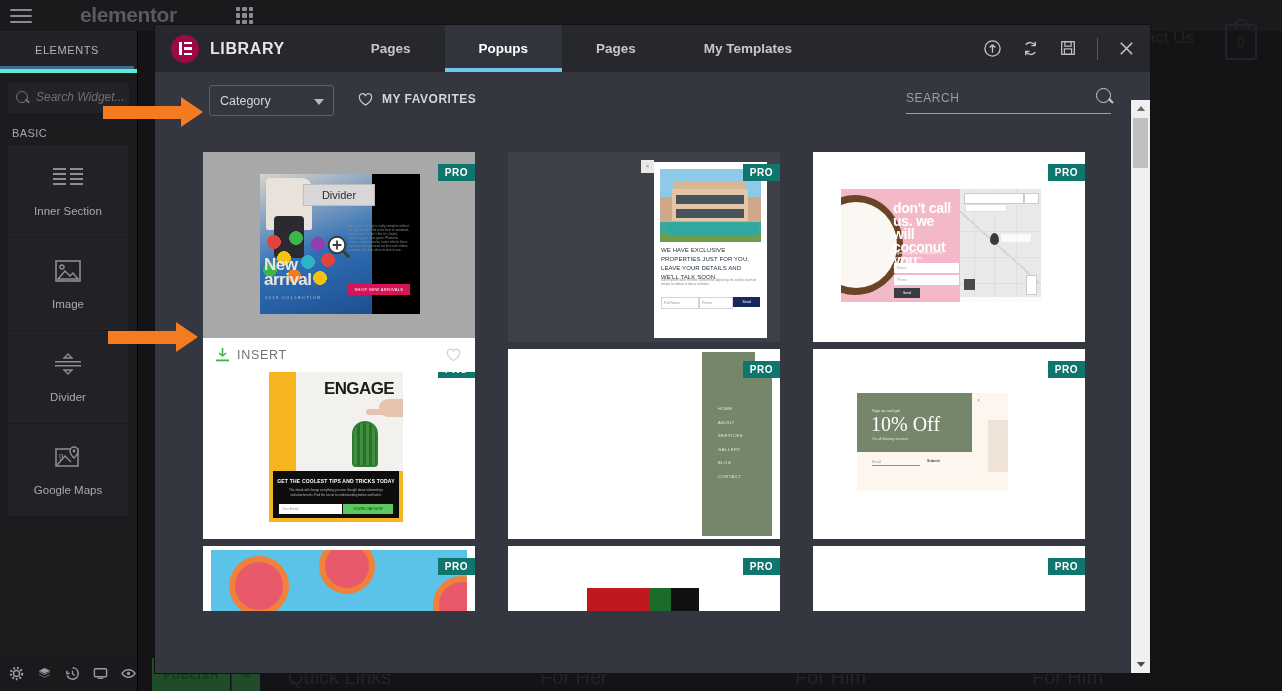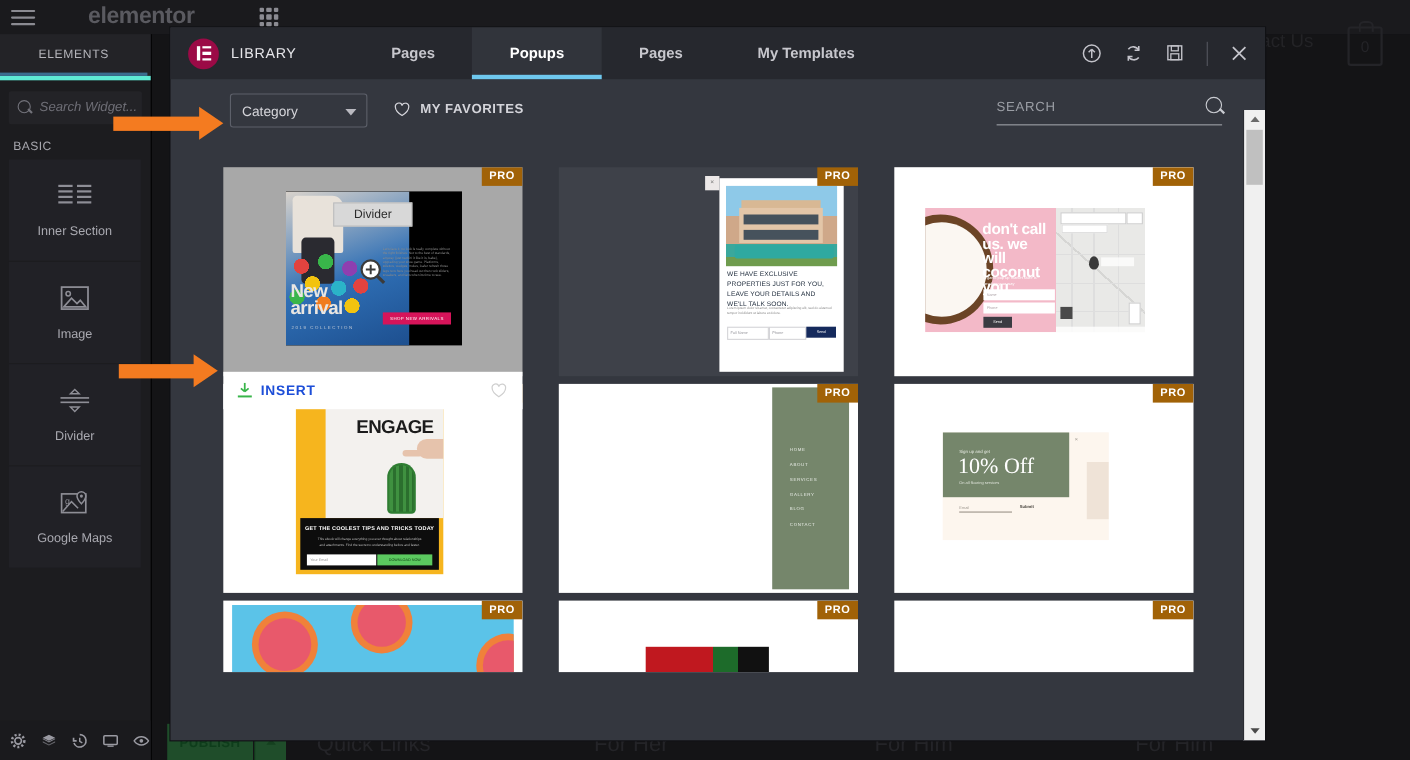--- a/index.html
+++ b/index.html
@@ -41,21 +41,21 @@
   #publish{position:absolute;left:152px;bottom:0;width:78px;height:33px;background:#1f4d2a;color:#0e3d1b;
      font-size:12px;font-weight:bold;letter-spacing:.4px;display:flex;align-items:center;justify-content:center;}
   #publish-arrow{position:absolute;left:231px;bottom:0;width:28px;height:33px;background:#1f4d2a;display:flex;align-items:center;justify-content:center;border-left:1px solid #12351b;}
 
   
   #modal{position:absolute;left:155px;top:25px;width:995px;height:648px;background:#34373f;box-shadow:0 0 0 1px #101114;}
   #modal-header{height:47px;background:#26282e;display:flex;align-items:center;position:relative;}
   #logo-badge{margin-left:16px;width:28px;height:28px;border-radius:50%;background:#9b0a46;display:flex;align-items:center;justify-content:center;}
   #logo-badge .bars{width:13px;height:13px;position:relative;}
   #logo-badge .bars i{position:absolute;background:#fff;}
-  #modal-title{margin-left:11px;font-size:13px;font-weight:normal;color:#e6e6ea;letter-spacing:.6px;}
+  #modal-title{margin-left:11px;font-size:16px;font-weight:bold;color:#e6e6ea;letter-spacing:.6px;}
   .mtab{height:47px;line-height:47px;font-size:13.5px;font-weight:bold;color:#c7c7cd;padding:0 34px;box-sizing:border-box;position:relative;}
   .mtab.active{color:#fff;background:#31343b;}
   .mtab.active:after{content:"";position:absolute;left:0;right:0;bottom:0;height:4px;background:#6ec8ee;}
   #tabs-wrap{display:flex;margin-left:52px;height:47px;}
   #head-icons{position:absolute;right:14px;top:0;height:47px;display:flex;align-items:center;gap:19px;}
   .hicon{width:19px;height:19px;color:#c3c3ca;position:relative;}
   #head-sep{width:1px;height:22px;background:#55585f;}
 
   #modal-toolbar{height:58px;position:relative;}
   #category-select{position:absolute;left:54px;top:13px;width:125px;height:31px;border:1px solid #5d606a;border-radius:3px;
@@ -65,23 +65,23 @@
   #search-box{position:absolute;right:39px;top:16px;width:205px;border-bottom:1px solid #9fa1a8;padding-bottom:7px;}
   #search-placeholder{font-size:12px;color:#9b9ea5;letter-spacing:.6px;}
   #search-mag{position:absolute;right:0;top:0;width:13px;height:13px;border:1.6px solid #c9cbd1;border-radius:50%;}
   #search-mag:after{content:"";position:absolute;left:11px;top:11px;width:6px;height:1.6px;background:#c9cbd1;transform:rotate(45deg);}
 
   #grid-scroll{position:absolute;left:0;top:105px;right:19px;bottom:0;overflow:hidden;}
   #grid{display:grid;grid-template-columns:repeat(3,305px);gap:7px 0;padding:22px 0 0 48px;box-sizing:border-box;}
   .card{width:272px;position:relative;}
   .thumb{width:272px;height:190px;background:#fff;position:relative;overflow:hidden;}
   .card.hovered .thumb{background:#a8a8a8;}
-  .pro{position:absolute;right:0;top:0;background:#a16207;color:#fff;font-size:10px;font-weight:bold;letter-spacing:.5px;padding:3px 7px;z-index:6;}
+  .pro{position:absolute;right:0;top:12px;background:#0f766e;color:#fff;font-size:10px;font-weight:bold;letter-spacing:.5px;padding:3px 7px;z-index:6;}
   .insert-bar{position:absolute;left:0;right:0;bottom:-30px;height:34px;background:#fff;display:flex;align-items:center;z-index:7;}
-  .insert-label{color:#1d4ed8;font-size:12.5px;font-weight:bold;letter-spacing:.7px;margin-left:34px;}
+  .insert-label{color:#737373;font-size:12.5px;font-weight:normal;letter-spacing:.7px;margin-left:34px;}
   .insert-dl{position:absolute;left:13px;top:10px;width:13px;height:14px;color:#39b54a;}
   .insert-heart{position:absolute;right:14px;top:10px;width:15px;height:14px;}
   .zoom-badge{position:absolute;left:50%;top:50%;transform:translate(-50%,-50%);width:26px;height:26px;z-index:5;}
   .announce{position:absolute;left:50%;top:32px;transform:translateX(-50%);background:#d8d8d8;color:#2b2b2b;
      font-size:11px;padding:4px 18px;border:1px solid #bdbdbd;z-index:5;}
   .scrollbar{position:absolute;right:0;top:75px;bottom:0;width:19px;background:#f0f0f0;border-left:1px solid #2a2c32;}
   .sb-arrow{width:19px;height:17px;display:flex;align-items:center;justify-content:center;}
   .sb-thumb{position:absolute;left:2px;top:18px;width:15px;height:50px;background:#c0c0c0;}
 
   

